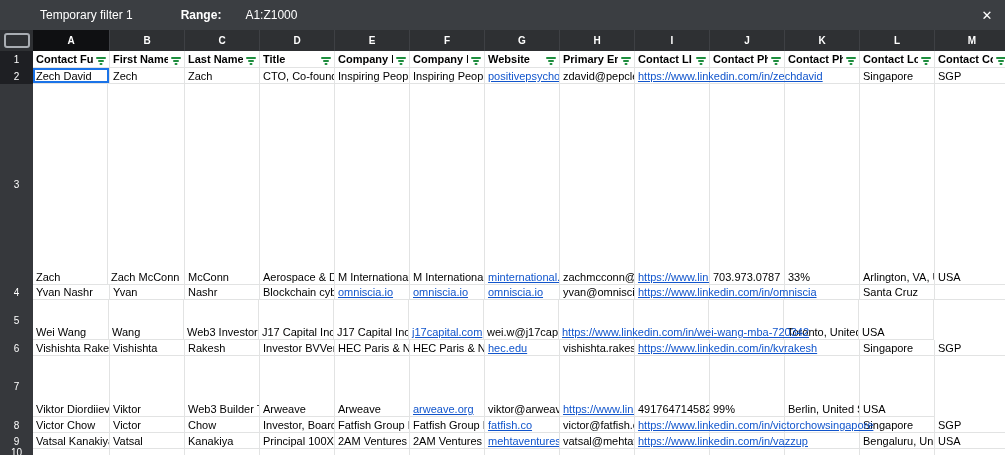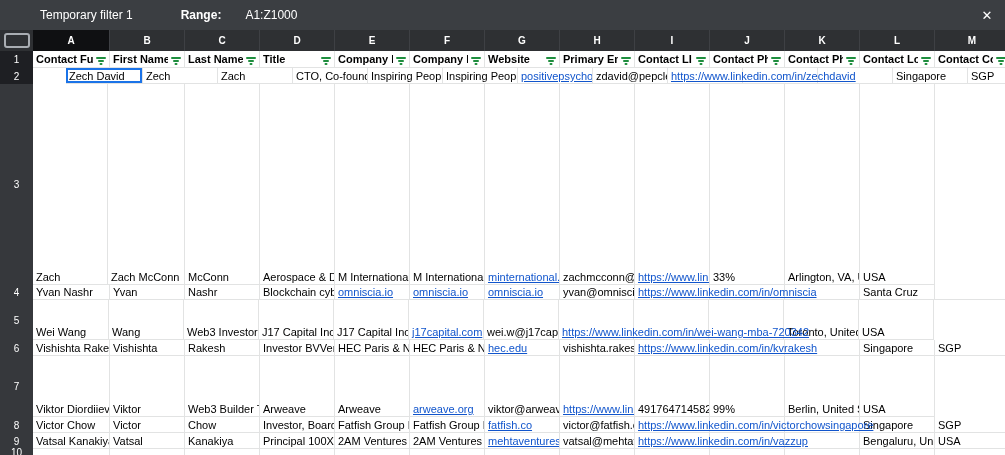--- a/index.html
+++ b/index.html
@@ -46,21 +46,21 @@
   .row-head.dark { background:#1e1f23; }
   .cell {
     flex:none; background:#fff;
     border-right:1px solid #e2e3e3; border-bottom:1px solid #e2e3e3;
     padding:0 3px 1px 3px; overflow:hidden; white-space:nowrap;
     display:flex; align-items:flex-end; position:relative;
   }
   .cell.right { }
   .cell.ovf { overflow:visible; }
   .cell.ovf .txt { position:absolute; left:3px; bottom:1px; white-space:nowrap; z-index:3;text-align:center; }
-  .cell.sel { box-shadow: inset 0 0 0 2px #1a73e8; z-index:4;margin-left:33px; }
+  .cell.sel { box-shadow: inset 0 0 0 2px #1a73e8; z-index:4; }
   .cell .link { color:#1155cc; text-decoration:underline; }
   
   .cell.hdr { font-weight:700; }
   .cell.hdr .hwrap {
     display:flex; align-items:flex-end; justify-content:space-between;
     width:100%; overflow:hidden;
   }
   .cell.hdr .hlabel { overflow:hidden; white-space:nowrap; padding-bottom:1px; }
   .funnel { flex:none; width:11px; height:10px; margin-left:2px; position:relative; }
   .funnel i { position:absolute; left:50%; transform:translateX(-50%); background:#1e8e3e; height:2px; border-radius:1px; display:block; }
@@ -296,20 +296,23 @@
         </div>
         <div class="cell" style="width: 75px;">
           <span class="txt link">minternational.c</span>
         </div>
         <div class="cell" style="width: 75px;">
           <span class="txt">zachmcconn@m</span>
         </div>
         <div class="cell" style="width: 75px;">
           <span class="txt link">https://www.linke</span>
         </div>
+        <div class="cell" style="width: 75px;">
+          <span class="txt">703.973.0787</span>
+        </div>
         <div class="cell right" style="width: 75px;">
           <span class="txt">33%</span>
         </div>
         <div class="cell" style="width: 75px;">
           <span class="txt">Arlington, VA, Ur</span>
         </div>
         <div class="cell" style="width: 75px;">
           <span class="txt">USA</span>
         </div>
       </div>

